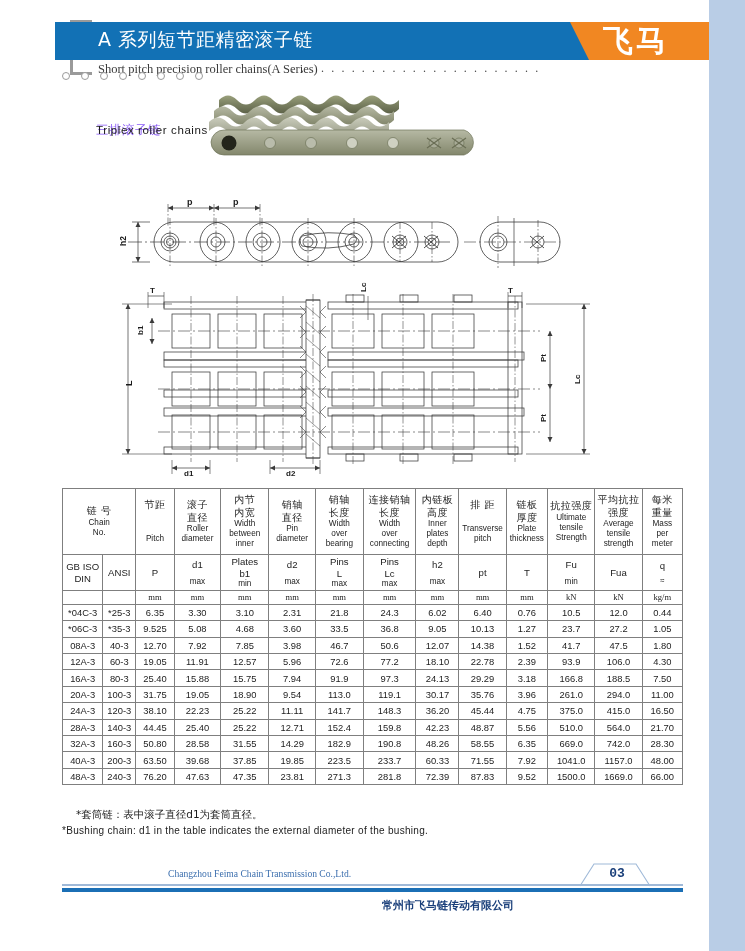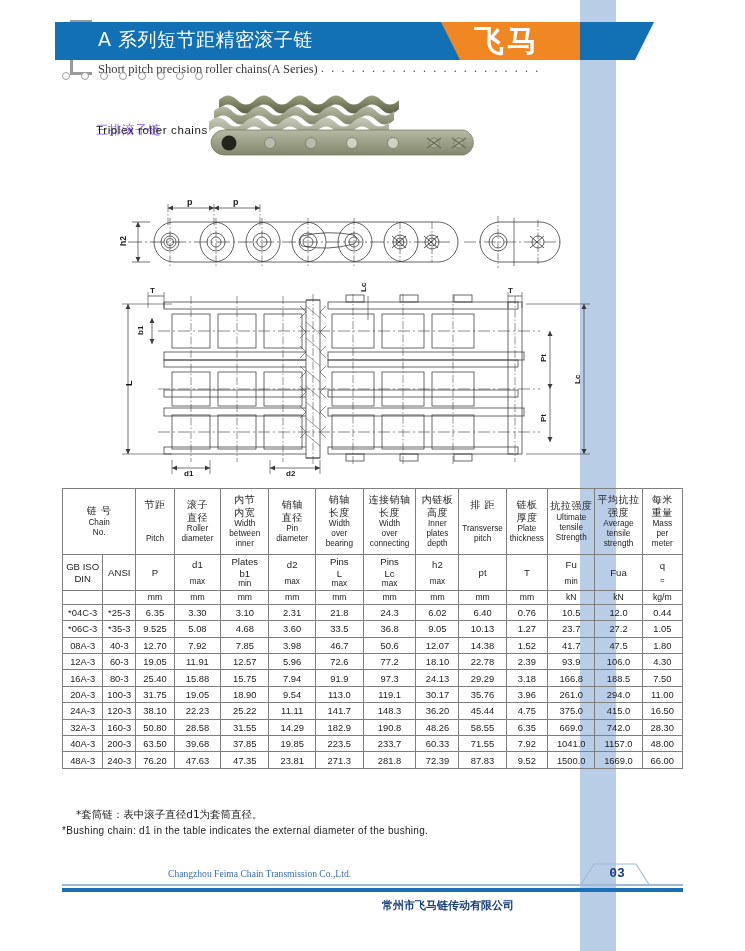--- a/index.html
+++ b/index.html
@@ -2,21 +2,21 @@
 <html><head>
 <meta charset="utf-8">
 <style>
   * { box-sizing: border-box; margin: 0; padding: 0; }
   html, body {
     width: 745px; height: 951px;
     background: #ffffff;
     font-family: "Liberation Sans", sans-serif;
     overflow: hidden;
   }
-  .page { position: relative; width: 616px; height: 951px; background: #fff; padding-left: 20px; }
+  .page { position: relative; width: 745px; height: 951px; background: #fff; padding-left: 20px; }
 
   
   .side-strip {
     position: absolute; top: 0; right: 0;
     width: 36px; height: 951px;
     background: #b9cde6;
   }
 
   
   .header-band {
@@ -106,21 +106,21 @@
     border: 1px solid #7f7f7f;
     text-align: center;
     vertical-align: middle;
     padding: 0;
     font-weight: 400;
   }
   .spec-table thead td { line-height: 1.22; padding: 1px 0; }
   .hdr-cn { font-family:"DejaVu Sans", sans-serif; font-size: 10px; letter-spacing: .5px; }
   .hdr-en { font-size: 8.2px; color:#222; }
   .hdr-sym { font-size: 9.6px; }
-  .unit-row td { height: 13px; font-size: 8.6px; }
+  .unit-row td { height: 13px; font-size: 8.6px; font-family: Liberation Serif, serif; }
   .spec-table tbody td { height: 16.4px; font-size: 9.4px; }
   .c-name { width: 42px; }
   .c-ansi { width: 34px; }
   .c-p    { width: 40px; }
   .c-d1   { width: 48px; }
   .c-b1   { width: 50px; }
   .c-d2   { width: 48px; }
   .c-L    { width: 50px; }
   .c-Lc   { width: 54px; }
   .c-h2   { width: 45px; }
@@ -697,20 +697,36 @@
           <td>141.7</td>
           <td>148.3</td>
           <td>36.20</td>
           <td>45.44</td>
           <td>4.75</td>
           <td>375.0</td>
           <td>415.0</td>
           <td>16.50</td>
         </tr>
         <tr>
+          <td>28A-3</td>
+          <td>140-3</td>
+          <td>44.45</td>
+          <td>25.40</td>
+          <td>25.22</td>
+          <td>12.71</td>
+          <td>152.4</td>
+          <td>159.8</td>
+          <td>42.23</td>
+          <td>48.87</td>
+          <td>5.56</td>
+          <td>510.0</td>
+          <td>564.0</td>
+          <td>21.70</td>
+        </tr>
+        <tr>
           <td>32A-3</td>
           <td>160-3</td>
           <td>50.80</td>
           <td>28.58</td>
           <td>31.55</td>
           <td>14.29</td>
           <td>182.9</td>
           <td>190.8</td>
           <td>48.26</td>
           <td>58.55</td>

